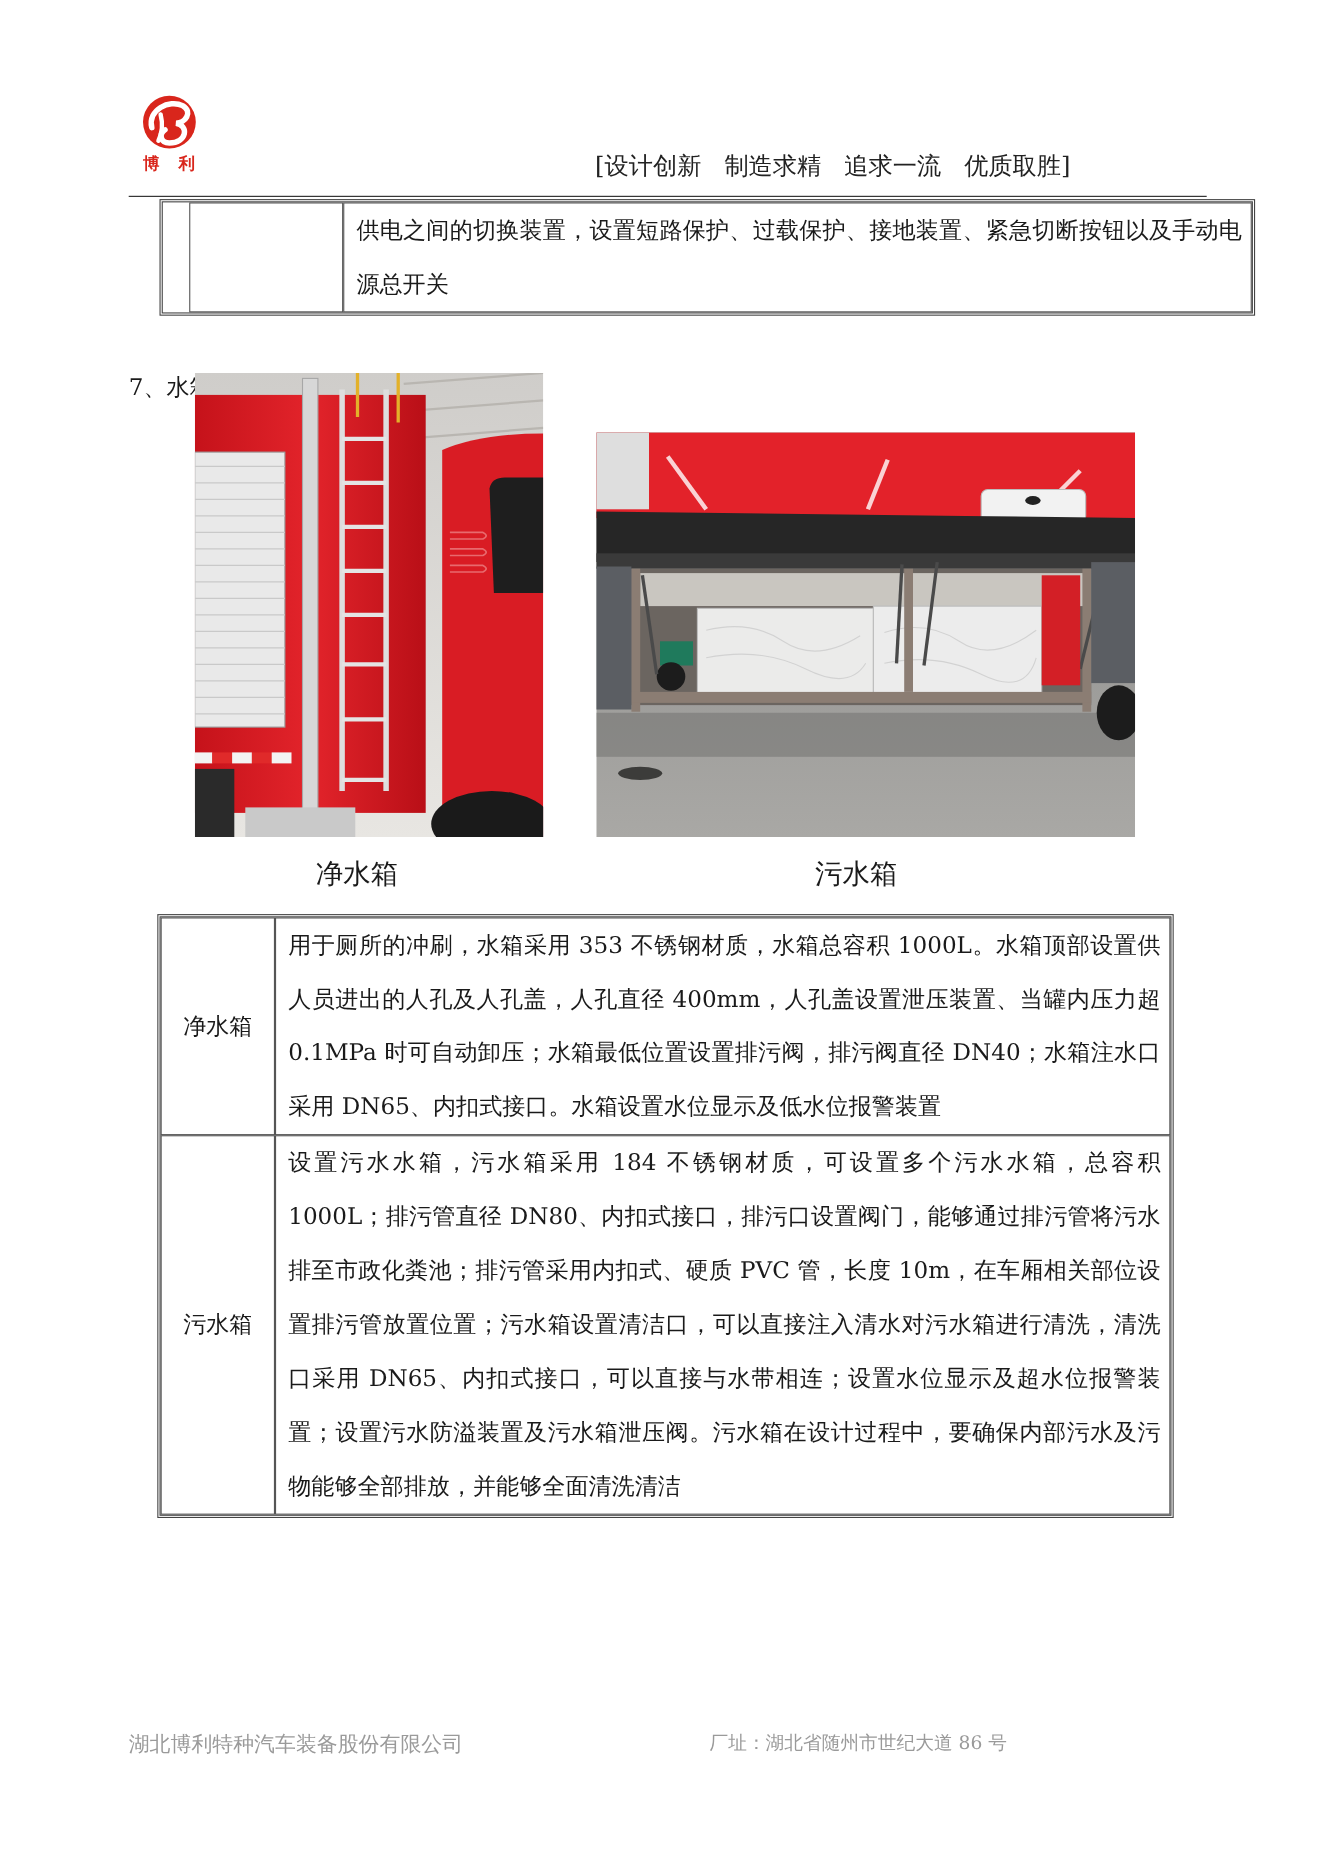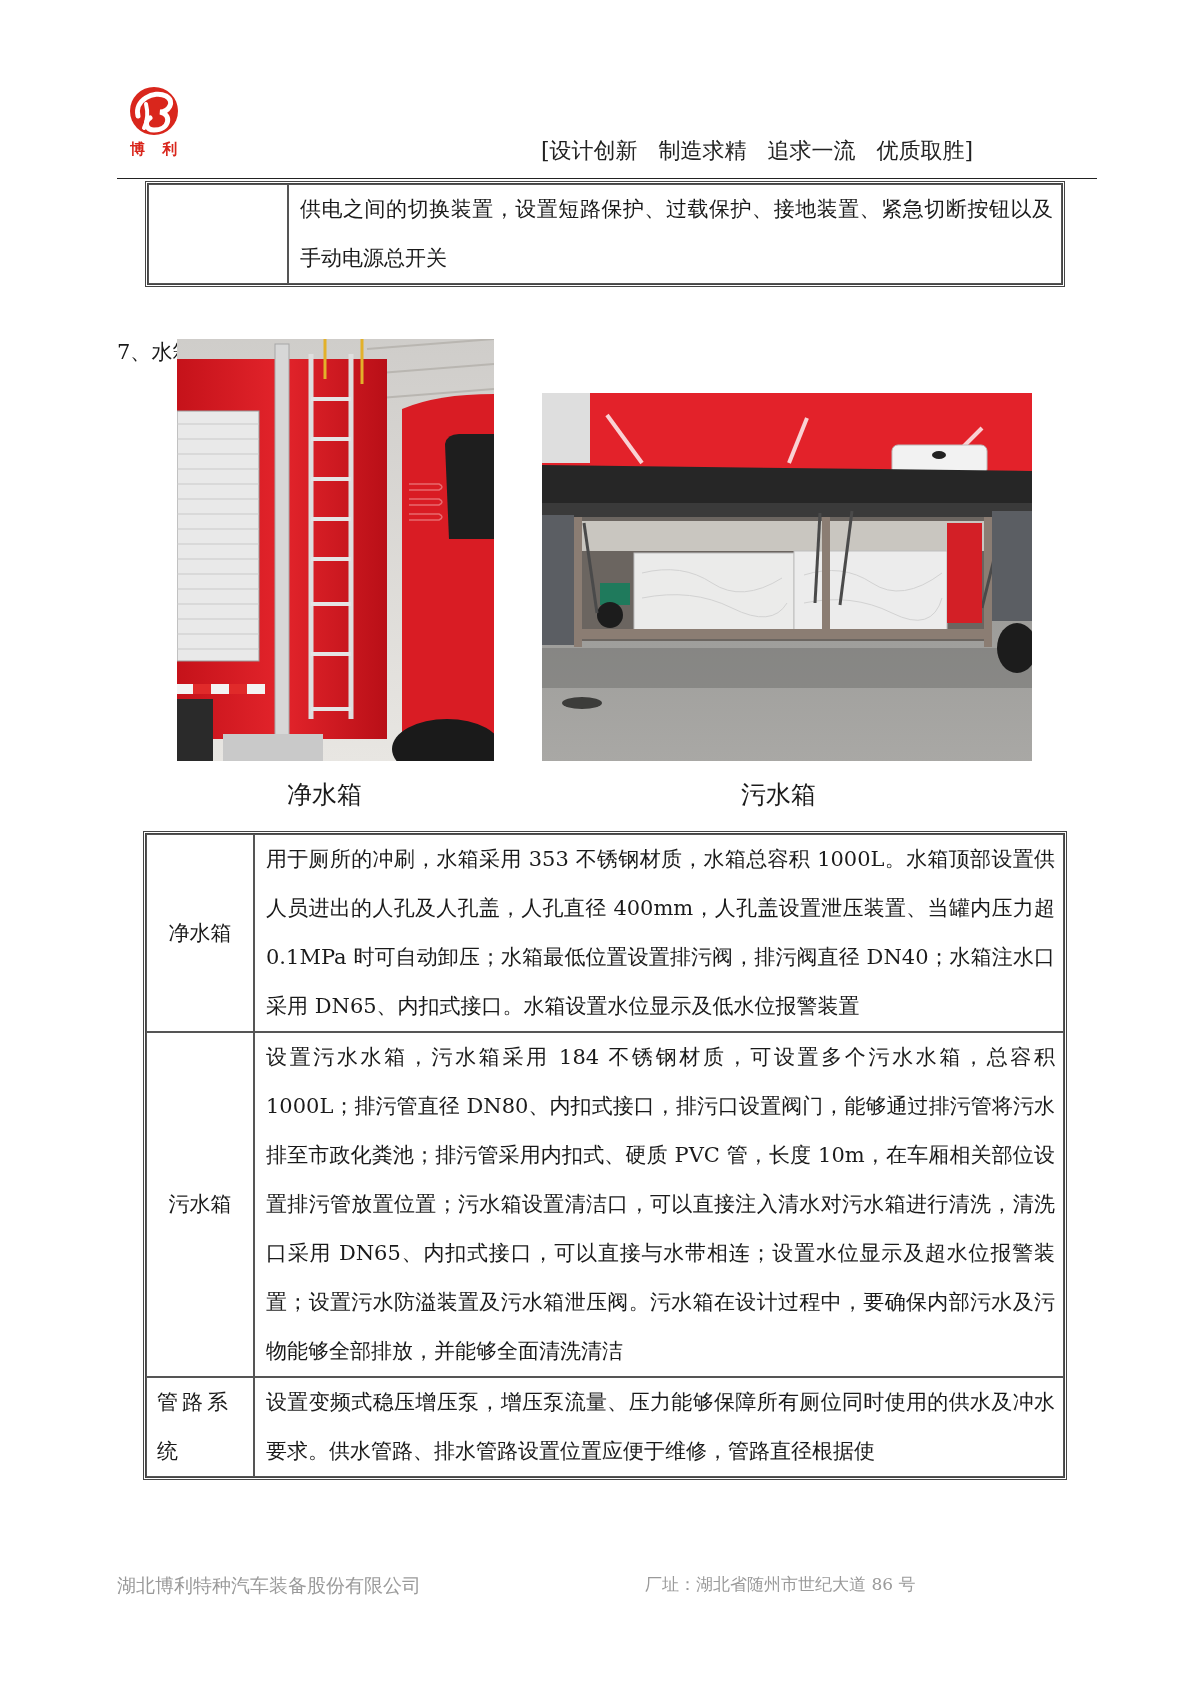--- a/index.html
+++ b/index.html
@@ -17,21 +17,21 @@
                  border-top: 1.5px solid #222; }
 
   
   table.spec { position: absolute; border-collapse: separate; border-spacing: 0;
                border: 3px double #444; }
   table.spec td { border: 1px solid #555; vertical-align: middle; font-size: 21px;
                   line-height: 49px; color: #1a1a1a; }
   table.spec td.label { text-align: center; padding: 0 6px; }
   table.spec td.content { padding: 0 8px 0 11px; text-align: justify; }
 
-  #table-top { left: 145px; top: 181px; width: 920px; }
+  #table-top { left: 145px; top: 181px; width: 996px; padding-left: 24px; }
   #table-top td.label { width: 126px; }
   #table-top td.content { height: 98px; }
 
   .section-heading { position: absolute; left: 117px; top: 294px; font-size: 21px; margin-top: 44px; }
 
   
   .photo { position: absolute; overflow: hidden; }
   #photo-clean { left: 177px; top: 339px; width: 317px; height: 422px; }
   #photo-waste { left: 542px; top: 393px; width: 490px; height: 368px; }
   .caption { position: absolute; font-size: 25px; top: 778px; }
@@ -224,21 +224,17 @@
 <table class="spec" id="table-main">
   <tbody>
       <tr>
     <td class="label">净水箱</td>
     <td class="content">用于厕所的冲刷，水箱采用 353 不锈钢材质，水箱总容积 1000L。水箱顶部设置供人员进出的人孔及人孔盖，人孔直径 400mm，人孔盖设置泄压装置、当罐内压力超 0.1MPa 时可自动卸压；水箱最低位置设置排污阀，排污阀直径 DN40；水箱注水口采用 DN65、内扣式接口。水箱设置水位显示及低水位报警装置</td>
   </tr>
   <tr>
     <td class="label">污水箱</td>
     <td class="content">设置污水水箱，污水箱采用 184 不锈钢材质，可设置多个污水水箱，总容积 1000L；排污管直径 DN80、内扣式接口，排污口设置阀门，能够通过排污管将污水排至市政化粪池；排污管采用内扣式、硬质 PVC 管，长度 10m，在车厢相关部位设置排污管放置位置；污水箱设置清洁口，可以直接注入清水对污水箱进行清洗，清洗口采用 DN65、内扣式接口，可以直接与水带相连；设置水位显示及超水位报警装置；设置污水防溢装置及污水箱泄压阀。污水箱在设计过程中，要确保内部污水及污物能够全部排放，并能够全面清洗清洁</td>
   </tr>
-  <tr>
-    <td class="label multi">管路系统</td>
-    <td class="content">设置变频式稳压增压泵，增压泵流量、压力能够保障所有厕位同时使用的供水及冲水要求。供水管路、排水管路设置位置应便于维修，管路直径根据使</td>
-  </tr>
 </tbody>
   </table>
 
 <div class="footer-left">湖北博利特种汽车装备股份有限公司</div>
 <div class="footer-right">厂址：湖北省随州市世纪大道 86 号</div>
 
 </body></html>

